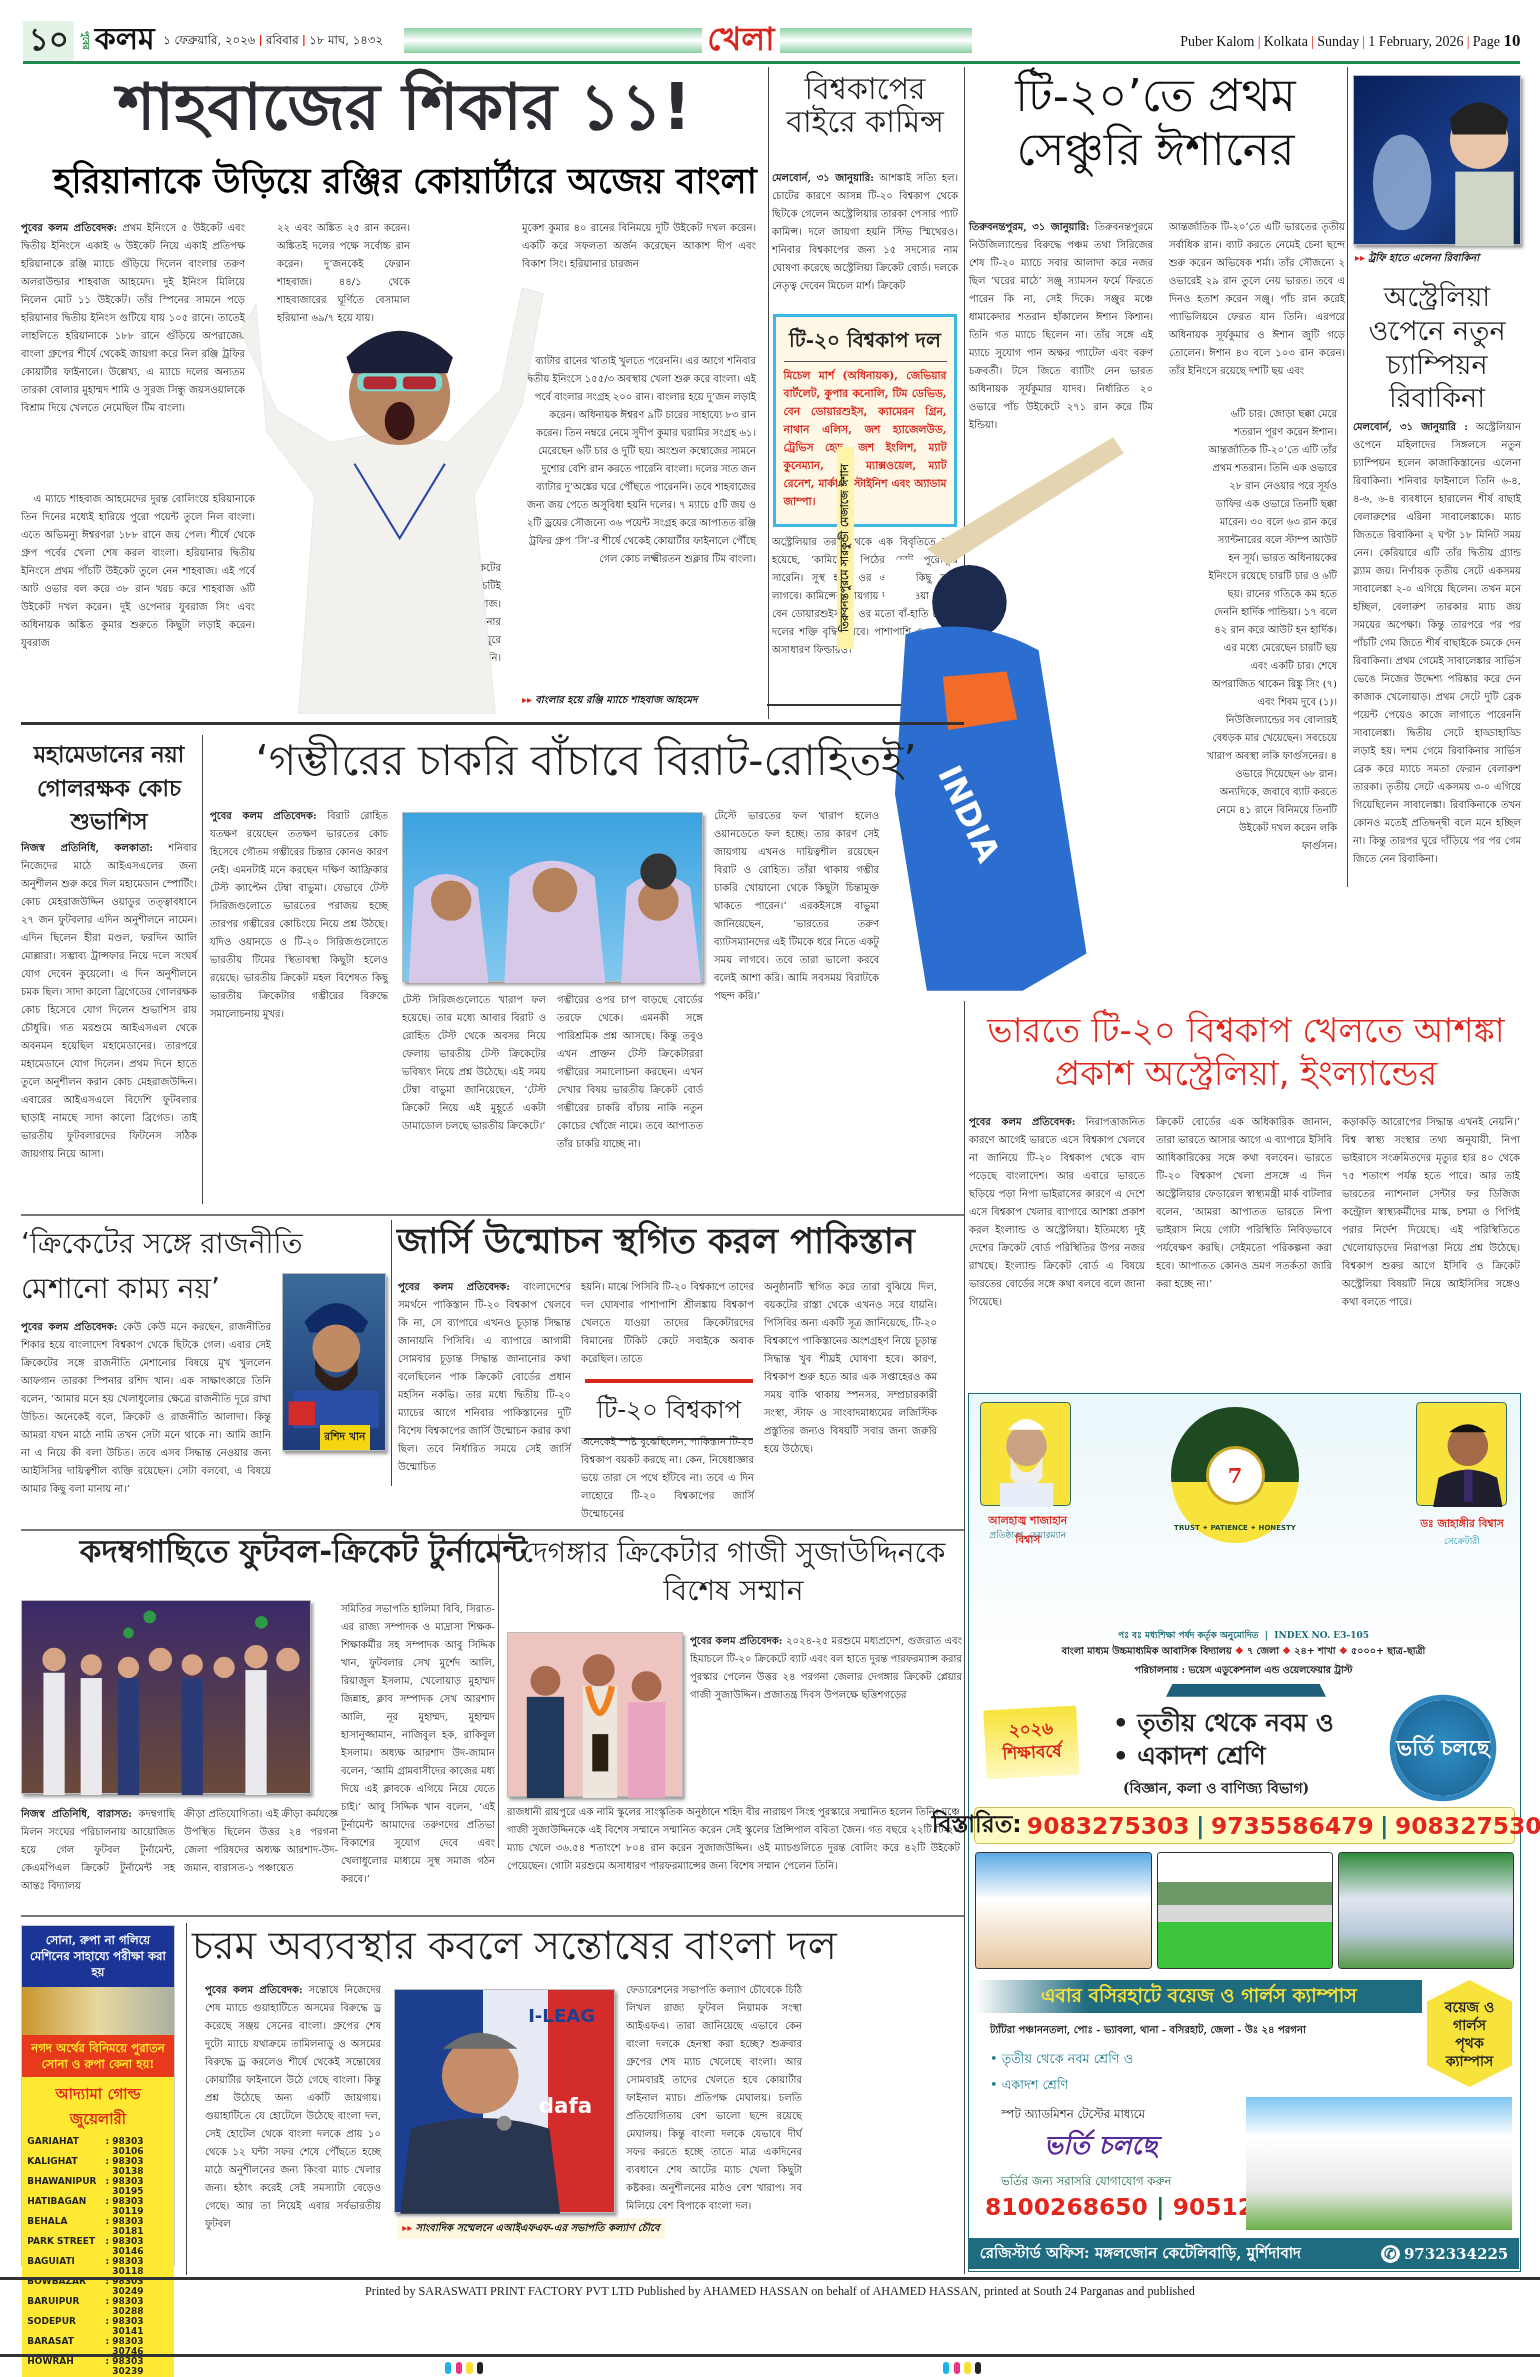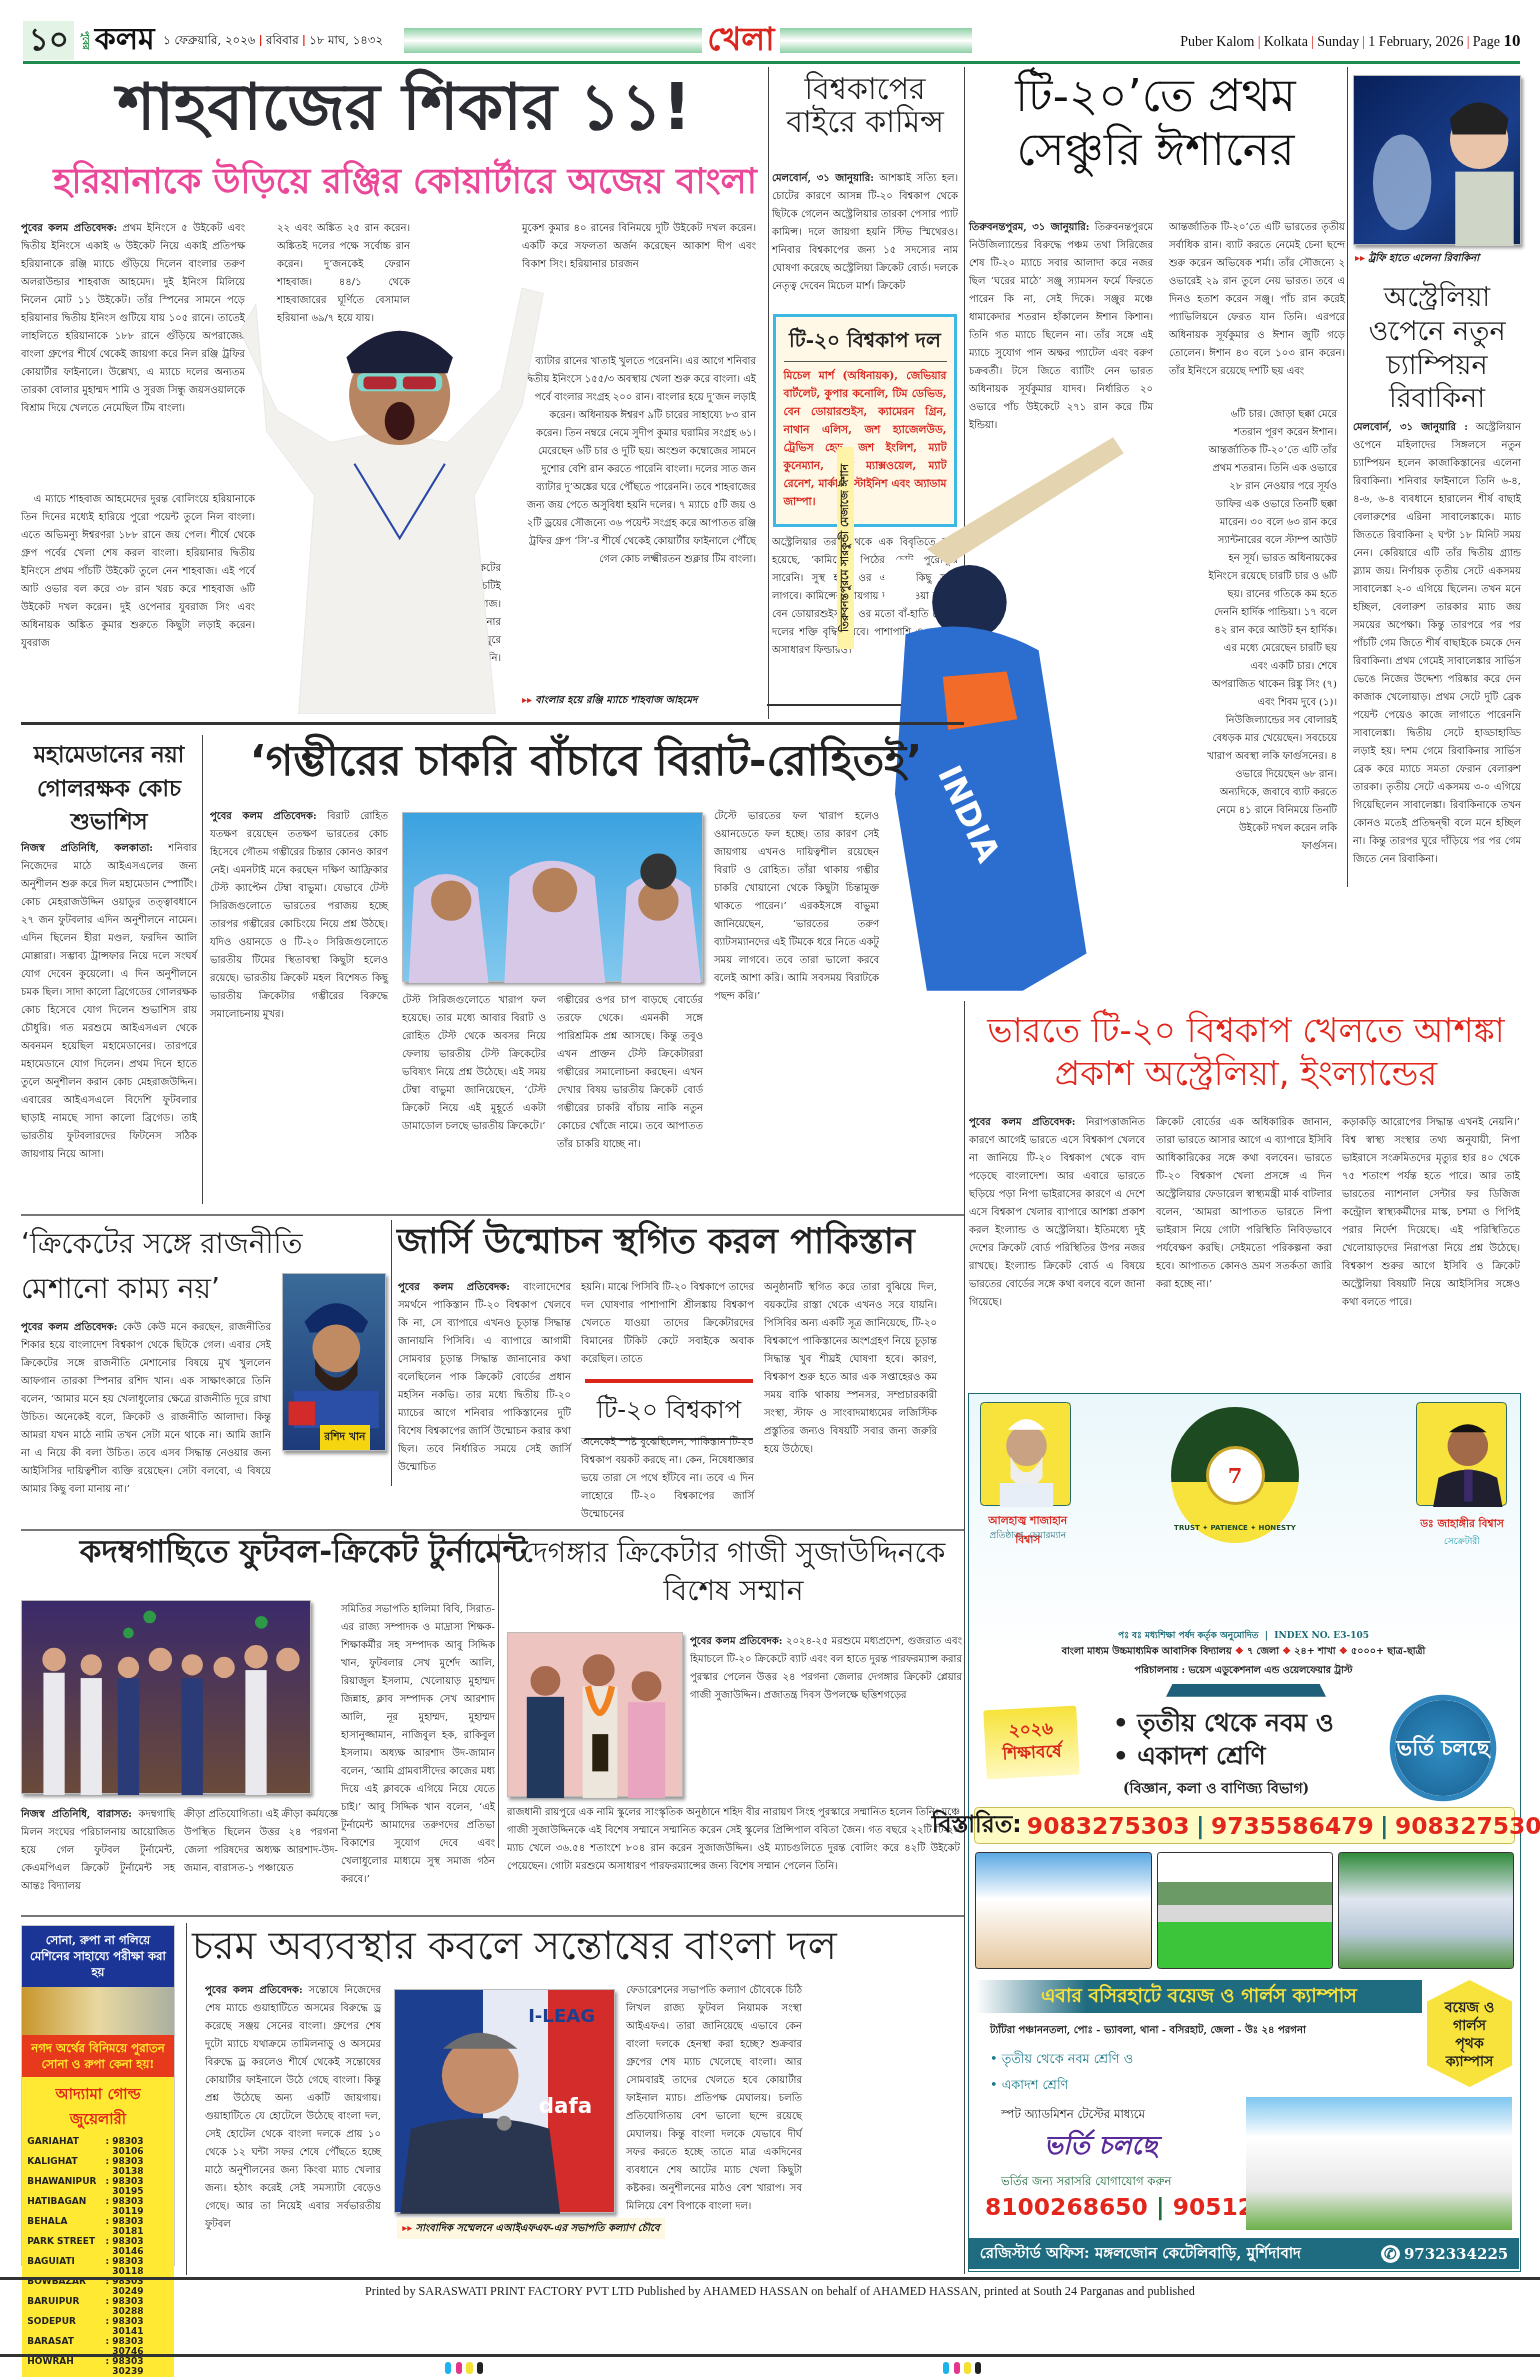--- a/index.html
+++ b/index.html
@@ -51,21 +51,21 @@
   <div class="gbar" style="width:298px;margin-left:21px"></div>
   <div class="section">খেলা</div>
   <div class="gbar" style="width:192px"></div>
   <div class="eng">
     <span>Puber Kalom</span><span class="s">|</span><span>Kolkata</span><span class="s">|</span><span>Sunday</span><span class="s">|</span><span>1 February, 2026</span><span class="s">|</span><span>Page</span> <span class="big">10</span>
   </div>
 </div>
 <div class="abs rule" style="left:23.4px;top:61px;width:1497px"></div>
 
 <h1 class="abs" style="left:37px;top:72px;width:735px;font-size:64px;color:#2b2d33;text-align:center">শাহবাজের শিকার ১১!</h1>
-<h2 class="abs" style="left:32px;top:162px;width:746px;font-size:35px;color:#ec4899;text-align:center">হরিয়ানাকে উড়িয়ে রঞ্জির কোয়ার্টারে অজেয় বাংলা</h2>
+<h2 class="abs" style="left:32px;top:162px;width:746px;font-size:35px;color:#000000;text-align:center">হরিয়ানাকে উড়িয়ে রঞ্জির কোয়ার্টারে অজেয় বাংলা</h2>
 <div class="col txt" style="left:21px;top:219px;width:224px"><span><b>পুবের কলম প্রতিবেদক:</b> প্রথম ইনিংসে ৫ উইকেট এবং দ্বিতীয় ইনিংসে একাই ৬ উইকেট নিয়ে একাই প্রতিপক্ষ হরিয়ানাকে রঞ্জি ম্যাচে গুঁড়িয়ে দিলেন বাংলার তরুণ অলরাউন্ডার শাহবাজ আহমেদ। দুই ইনিংস মিলিয়ে নিলেন মোট ১১ উইকেট। তাঁর স্পিনের সামনে পড়ে হরিয়ানার দ্বিতীয় ইনিংস গুটিয়ে যায় ১০৫ রানে। তাতেই লাহলিতে হরিয়ানাকে ১৮৮ রানে গুঁড়িয়ে অপরাজেয় বাংলা গ্রুপের শীর্ষে থেকেই জায়গা করে নিল রঞ্জি ট্রফির কোয়ার্টার ফাইনালে। উল্লেখ্য, এ ম্যাচে দলের অন্যতম তারকা বোলার মুহাম্মদ শামি ও সুরজ সিন্ধু জয়সওয়ালকে বিশ্রাম দিয়ে খেলতে নেমেছিল টিম বাংলা।</span></div>
 <div class="col txt" style="left:21px;top:490px;width:234px;text-indent:12.8px">এ ম্যাচে শাহবাজ আহমেদের দুরন্ত বোলিংয়ে হরিয়ানাকে তিন দিনের মধ্যেই হারিয়ে পুরো পয়েন্ট তুলে নিল বাংলা। এতে অভিমন্যু ঈশ্বরণরা ১৮৮ রানে জয় পেল। শীর্ষে থেকে গ্রুপ পর্বের খেলা শেষ করল বাংলা। হরিয়ানার দ্বিতীয় ইনিংসে প্রথম পাঁচটি উইকেট তুলে নেন শাহবাজ। এই পর্বে আট ওভার বল করে ৩৮ রান খরচ করে শাহবাজ ৬টি উইকেট দখল করেন। দুই ওপেনার যুবরাজ সিং এবং অধিনায়ক অঙ্কিত কুমার শুরুতে কিছুটা লড়াই করেন। যুবরাজ</div>
 <div class="col txt" style="left:277px;top:219px;width:133px">২২ এবং অঙ্কিত ২৫ রান করেন। অঙ্কিতই দলের পক্ষে সর্বোচ্চ রান করেন। দু’জনকেই ফেরান শাহবাজ। ৪৪/১ থেকে শাহবাজারের ঘূর্ণিতে বেসামাল হরিয়ানা ৬৯/৭ হয়ে যায়।</div>
 <div class="col txt" style="left:410px;top:559px;width:91px;text-align:right">এই সাতটি উইকেটের মধ্যে প্রথম পাঁচটিই দখল করেন শাহবাজ। এরপরে হরিয়ানার পক্ষে আর ঘুরে দাঁড়ানো সম্ভব হয়নি।</div>
 <div class="col txt" style="left:522px;top:219px;width:234px"><span>মুকেশ কুমার ৪০ রানের বিনিময়ে দুটি উইকেট দখল করেন। একটি করে সফলতা অর্জন করেছেন আকাশ দীপ এবং বিকাশ সিং। হরিয়ানার চারজন</span></div>
 <div class="col txt" style="left:522px;top:352px;width:234px;text-align:right">ব্যাটার রানের খাতাই খুলতে পরেননি। এর আগে শনিবার দ্বিতীয় ইনিংসে ১৫৫/৩ অবস্থায় খেলা শুরু করে বাংলা। এই পর্বে বাংলার সংগ্রহ ২০০ রান। বাংলার হয়ে দু’জন লড়াই করেন। অধিনায়ক ঈশ্বরণ ৯টি চারের সাহায্যে ৮৩ রান করেন। তিন নম্বরে নেমে সুদীপ কুমার ঘরামির সংগ্রহ ৬১। মেরেছেন ৬টি চার ও দুটি ছয়। অংশুল কম্বোজের সামনে দুশোর বেশি রান করতে পারেনি বাংলা। দলের সাত জন ব্যাটার দু’অঙ্কের ঘরে পৌঁছতে পারেননি। তবে শাহবাজের জন্য জয় পেতে অসুবিধা হয়নি দলের। ৭ ম্যাচে ৫টি জয় ও ২টি ড্রয়ের সৌজন্যে ৩৬ পয়েন্ট সংগ্রহ করে আপাতত রঞ্জি ট্রফির গ্রুপ ‘সি’-র শীর্ষে থেকেই কোয়ার্টার ফাইনালে পৌঁছে গেল কোচ লক্ষ্মীরতন শুক্লার টিম বাংলা।</div>
 
 <div class="abs" style="left:224px;top:272px;width:330px;height:442px">
   <svg width="330" height="442" viewBox="0 0 620 830">
     <path d="M30 110 L60 60 L80 300 L170 420 L140 830 L510 830 L470 420 L560 250 L600 40 L560 30 L520 220 L420 320 L300 300 L200 320 L100 260 Z" fill="#f2f1ee" stroke="#ddd"></path>
@@ -122,21 +122,21 @@
 <div class="cap" style="left:1355px;top:250px"><span class="arr">▸▸</span><span>ট্রফি হাতে এলেনা রিবাকিনা</span></div>
 <h2 class="abs" style="left:1353px;top:280px;width:168px;font-size:27px;text-align:center;font-weight:normal;line-height:1.25">অস্ট্রেলিয়া ওপেনে নতুন চ্যাম্পিয়ন রিবাকিনা</h2>
 <div class="col txt" style="left:1353px;top:418px;width:168px"><span><b>মেলবোর্ন, ৩১ জানুয়ারি :</b> অস্ট্রেলিয়ান ওপেনে মহিলাদের সিঙ্গলসে নতুন চ্যাম্পিয়ন হলেন কাজাকিস্তানের এলেনা রিবাকিনা। শনিবার ফাইনালে তিনি ৬-৪, ৪-৬, ৬-৪ ব্যবধানে হারালেন শীর্ষ বাছাই বেলারুশের এরিনা সাবালেঙ্কাকে। ম্যাচ জিততে রিবাকিনা ২ ঘণ্টা ১৮ মিনিট সময় নেন। কেরিয়ারে এটি তাঁর দ্বিতীয় গ্র্যান্ড স্ল্যাম জয়। নির্ণায়ক তৃতীয় সেটে একসময় সাবালেঙ্কা ২-০ এগিয়ে ছিলেন। তখন মনে হচ্ছিল, বেলারুশ তারকার ম্যাচ জয় সময়ের অপেক্ষা। কিন্তু তারপরে পর পর পাঁচটি গেম জিতে শীর্ষ বাছাইকে চমকে দেন রিবাকিনা। প্রথম গেমেই সাবালেঙ্কার সার্ভিস ভেঙে নিজের উদ্দেশ্য পরিষ্কার করে দেন কাজাক খেলোয়াড়। প্রথম সেটে দুটি ব্রেক পয়েন্ট পেয়েও কাজে লাগাতে পারেননি সাবালেঙ্কা। দ্বিতীয় সেটে হাড্ডাহাড্ডি লড়াই হয়। দশম গেমে রিবাকিনার সার্ভিস ব্রেক করে ম্যাচে সমতা ফেরান বেলারুশ তারকা। তৃতীয় সেটে একসময় ৩-০ এগিয়ে গিয়েছিলেন সাবালেঙ্কা। রিবাকিনাকে তখন কোনও মতেই প্রতিদ্বন্দ্বী বলে মনে হচ্ছিল না। কিন্তু তারপর ঘুরে দাঁড়িয়ে পর পর গেম জিতে নেন রিবাকিনা।</span></div>
 
 <div class="hline" style="left:21px;top:722px;width:943px;height:3.2px"></div>
 
 <h2 class="abs" style="left:21px;top:738px;width:176px;font-size:22.4px;text-align:center;line-height:1.5">মহামেডানের নয়া গোলরক্ষক কোচ শুভাশিস</h2>
 <div class="col txt" style="left:21px;top:839px;width:176px"><span><b>নিজস্ব প্রতিনিধি, কলকাতা:</b> শনিবার নিজেদের মাঠে আইএসএলের জন্য অনুশীলন শুরু করে দিল মহামেডান স্পোর্টিং। কোচ মেহরাজউদ্দিন ওয়াডুর তত্ত্বাবধানে ২৭ জন ফুটবলার এদিন অনুশীলনে নামেন। এদিন ছিলেন হীরা মণ্ডল, ফরদিন আলি মোল্লারা। সম্ভাব্য ট্রান্সফার নিয়ে দলে সংঘর্ষ যোগ দেবেন কুয়েলো। এ দিন অনুশীলনে চমক ছিল। সাদা কালো ব্রিগেডের গোলরক্ষক কোচ হিসেবে যোগ দিলেন শুভাশিস রায় চৌধুরি। গত মরশুমে আইএসএল থেকে অবনমন হয়েছিল মহামেডানের। তারপরে মহামেডানে যোগ দিলেন। প্রথম দিনে হাতে তুলে অনুশীলন করান কোচ মেহরাজউদ্দিন। এবারের আইএসএলে বিদেশি ফুটবলার ছাড়াই নামছে সাদা কালো ব্রিগেড। তাই ভারতীয় ফুটবলারদের ফিটনেস সঠিক জায়গায় নিয়ে আসা।</span></div>
 <div class="vline" style="left:202px;top:735px;height:469px"></div>
 
-<h1 class="abs" style="left:208px;top:738px;width:756px;font-size:42px;text-align:center;font-weight:bold">‘গম্ভীরের চাকরি বাঁচাবে বিরাট-রোহিতই’</h1>
+<h1 class="abs" style="left:208px;top:738px;width:756px;font-size:42px;text-align:center;font-weight:normal">‘গম্ভীরের চাকরি বাঁচাবে বিরাট-রোহিতই’</h1>
 <div class="col txt" style="left:210px;top:807px;width:178px"><span><b>পুবের কলম প্রতিবেদক:</b> বিরাট রোহিত যতক্ষণ রয়েছেন ততক্ষণ ভারতের কোচ হিসেবে গৌতম গম্ভীরের চিন্তার কোনও কারণ নেই। এমনটাই মনে করছেন দক্ষিণ আফ্রিকার টেস্ট ক্যাপ্টেন টেম্বা বাভুমা। যেভাবে টেস্ট সিরিজগুলোতে ভারতের পরাজয় হচ্ছে তারপর গম্ভীরের কোচিংয়ে নিয়ে প্রশ্ন উঠছে। যদিও ওয়ানডে ও টি-২০ সিরিজগুলোতে ভারতীয় টিমের স্থিতাবস্থা কিছুটা হলেও রয়েছে। ভারতীয় ক্রিকেট মহল বিশেষত কিছু ভারতীয় ক্রিকেটার গম্ভীরের বিরুদ্ধে সমালোচনায় মুখর।</span></div>
 <div class="photo" style="left:402px;top:812px;width:301px;height:170px;background:linear-gradient(#3ba2e0,#82c8ee)">
   <svg width="301" height="170" viewBox="0 0 565 320">
       <g fill="#d8c8e8">
         <path d="M20 140 Q80 90 140 140 L160 320 L10 320Z"></path>
         <path d="M200 120 Q280 60 360 120 L380 320 L190 320Z"></path>
         <path d="M420 140 Q480 90 540 140 L560 320 L410 320Z"></path>
       </g>
       <g fill="#b5815a">
         <circle cx="90" cy="165" r="38"></circle>

